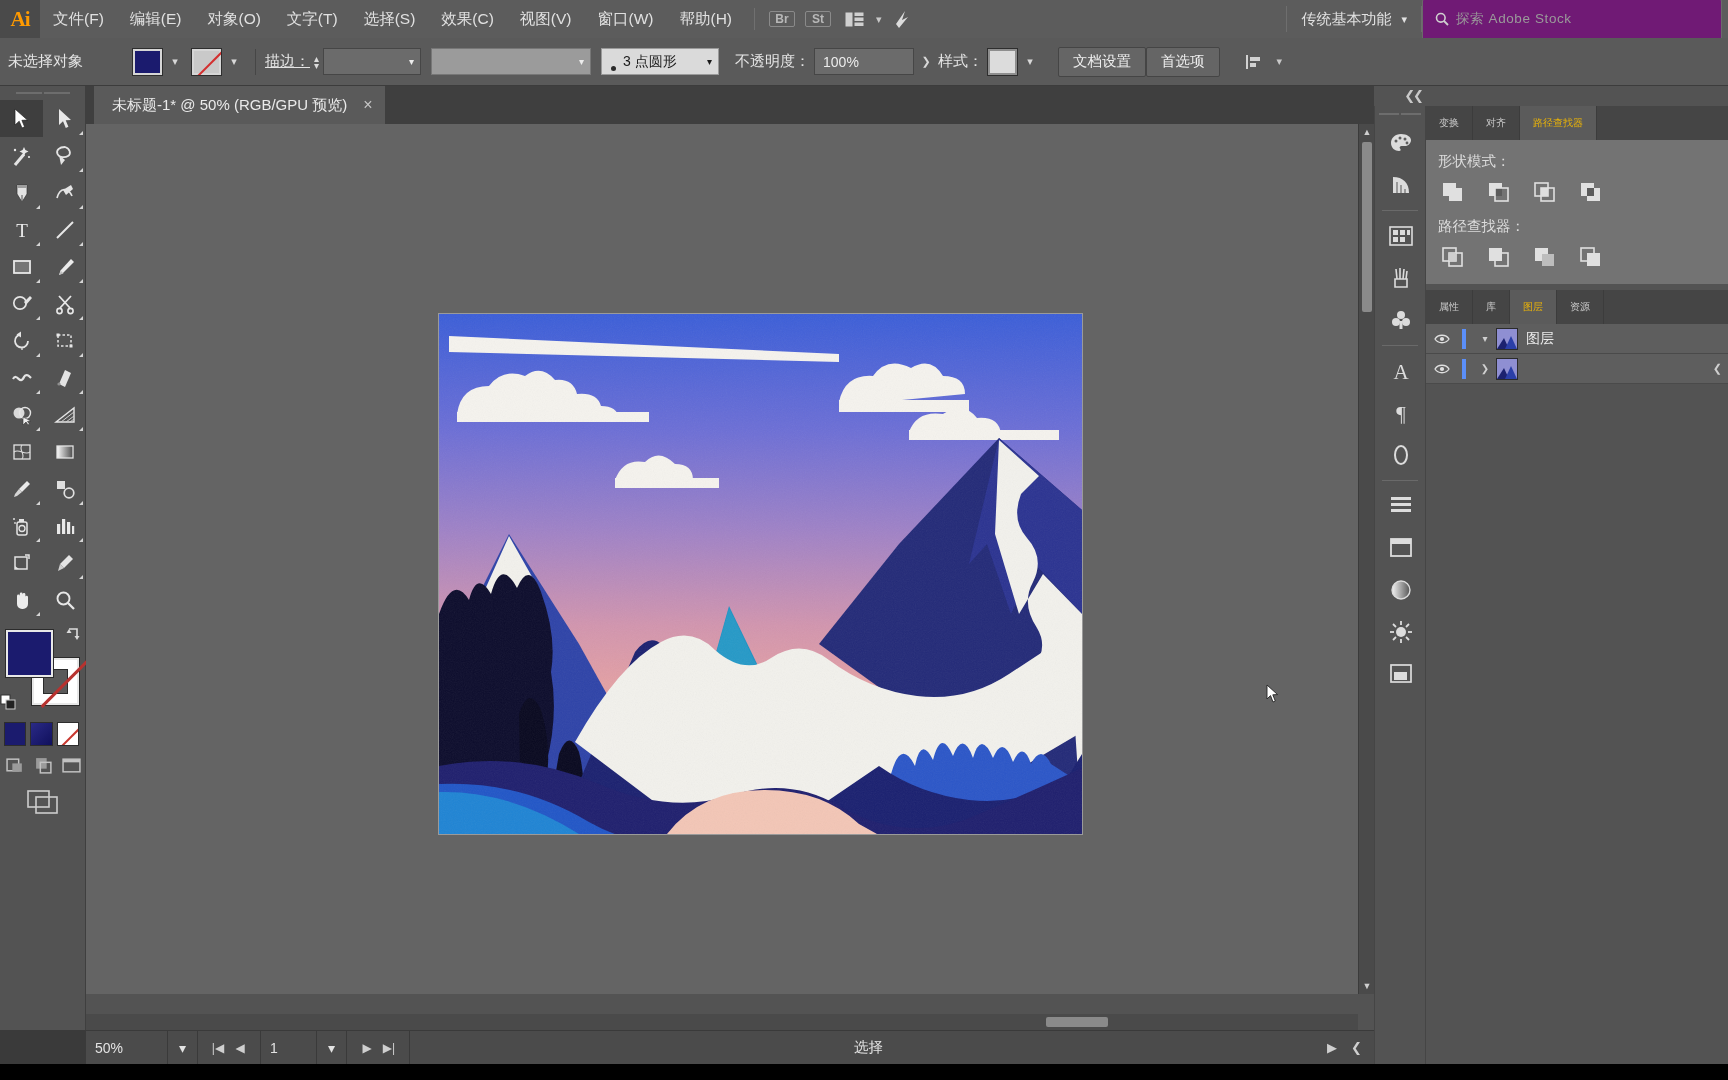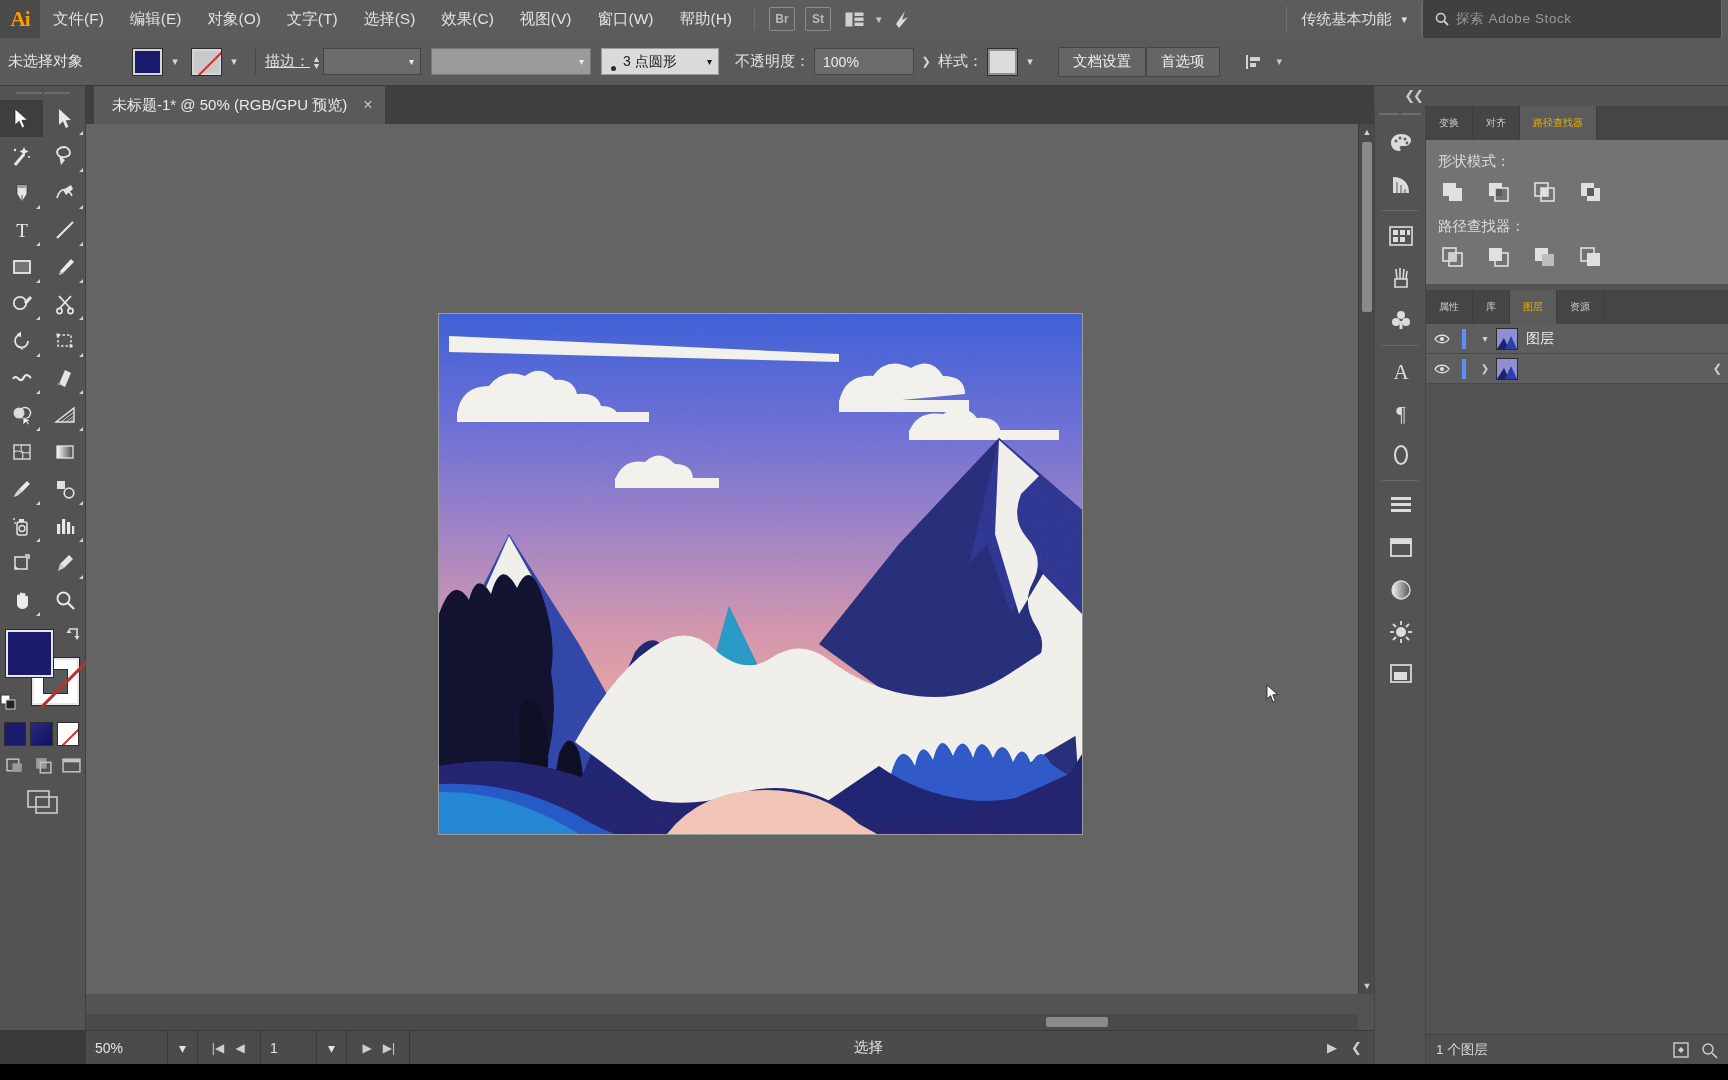--- a/index.html
+++ b/index.html
@@ -22,34 +22,34 @@
     font-weight:bold; font-size:21px; color:#ff9a00;
     font-family:"Liberation Serif", serif; letter-spacing:-1px;
     background:#4a4a4a;
   }
   .menu-item {
     padding:0 13px; height:38px; line-height:38px; font-size:15.5px; color:#e0e0e0;
     white-space:nowrap; cursor:default;
   }
   .mb-sep { width:1px; height:22px; background:#707070; margin:0 9px; }
   .mb-ico {
-    width:26px; height:24px; margin:0 5px; border:1px solid #8a8a8a; border-radius:2px;
+    width:26px; height:16px; margin:0 5px; border:1px solid #8a8a8a; border-radius:2px;
     display:flex; align-items:center; justify-content:center;
     font-size:12px; color:#b8b8b8; font-weight:bold;
   }
   .mb-ico.plain { border:none; }
   .mb-chev { font-size:11px; color:#c8c8c8; margin:0 4px; }
   .mb-spacer { flex:1; }
   .workspace-sel {
     display:flex; align-items:center; gap:10px; padding:0 14px; font-size:15px; color:#e2e2e2;
   }
   .ws-divider { width:1px; height:26px; background:#6e6e6e; }
   .search-box {
     display:flex; align-items:center; gap:7px; padding:0 12px; height:41px;
-    background:#404040; border:1px solid #6a6a6a; border-radius:2px; margin-right:6px;
+    background:#701a75; border:1px solid #6a6a6a; border-radius:2px; margin-right:6px;
     min-width:300px;
   }
   .search-box .txt { font-size:13.5px; color:#9a9a9a; letter-spacing:0.6px; }
 
   
   .controlbar {
     position:absolute; left:0; top:38px; width:1728px; height:48px;
     background:#5a5a5a; border-bottom:1px solid #3c3c3c;
     display:flex; align-items:center; padding-left:8px; gap:0;
   }
@@ -961,28 +961,16 @@
           <svg width="20" height="20" viewBox="0 0 20 20">
             <rect width="20" height="20" fill="#8f8fd2"></rect>
             <path d="M0 20 L7 9 L12 20 Z" fill="#1c2270"></path>
             <path d="M8 20 L14 7 L20 20 Z" fill="#2b3fa8"></path>
           </svg>
         </span>
         <span class="lr-name"></span>
         <span style="padding-right:6px;font-size:11px;color:#cfcfcf;">❮</span>
       </div>
 
-      <div class="layers-footer">
-        <span>1 个图层</span>
-        <span class="lf-spacer"></span>
-        <svg class="lf-ic" viewBox="0 0 18 18">
-          <rect x="2" y="2" width="14" height="14" fill="none" stroke="#cfcfcf" stroke-width="1.4"></rect>
-          <path d="M6 9 L9 6 L12 9 L9 12 Z" fill="#cfcfcf"></path>
-        </svg>
-        <svg class="lf-ic" viewBox="0 0 18 18">
-          <circle cx="8" cy="8" r="5" fill="none" stroke="#cfcfcf" stroke-width="1.4"></circle>
-          <line x1="12" y1="12" x2="17" y2="17" stroke="#cfcfcf" stroke-width="1.6"></line>
-        </svg>
-      </div>
     </div>
   </div>
 
 </div>
 
 </body></html>

